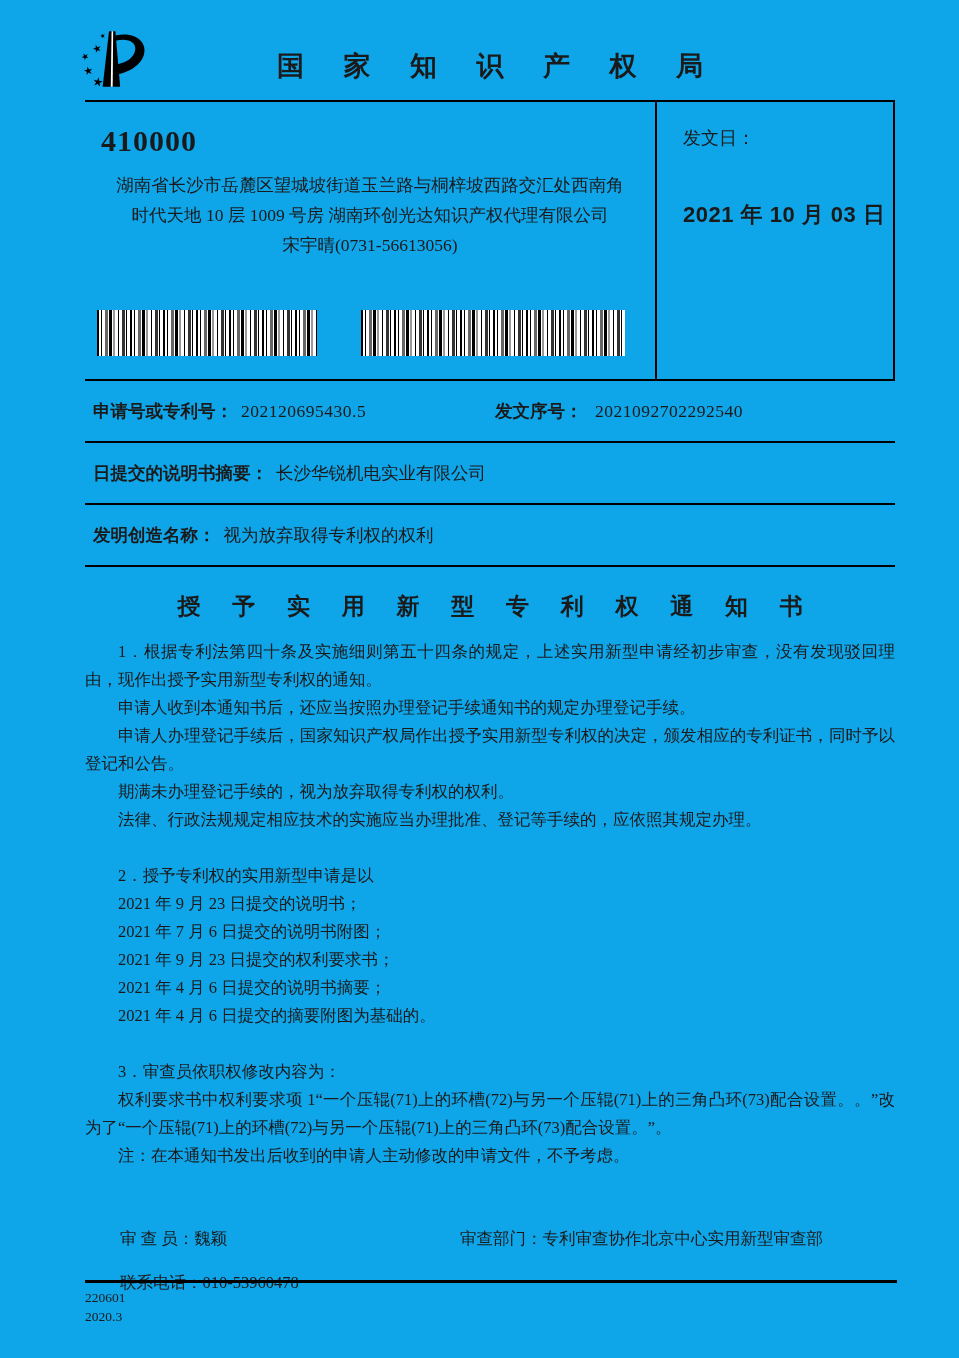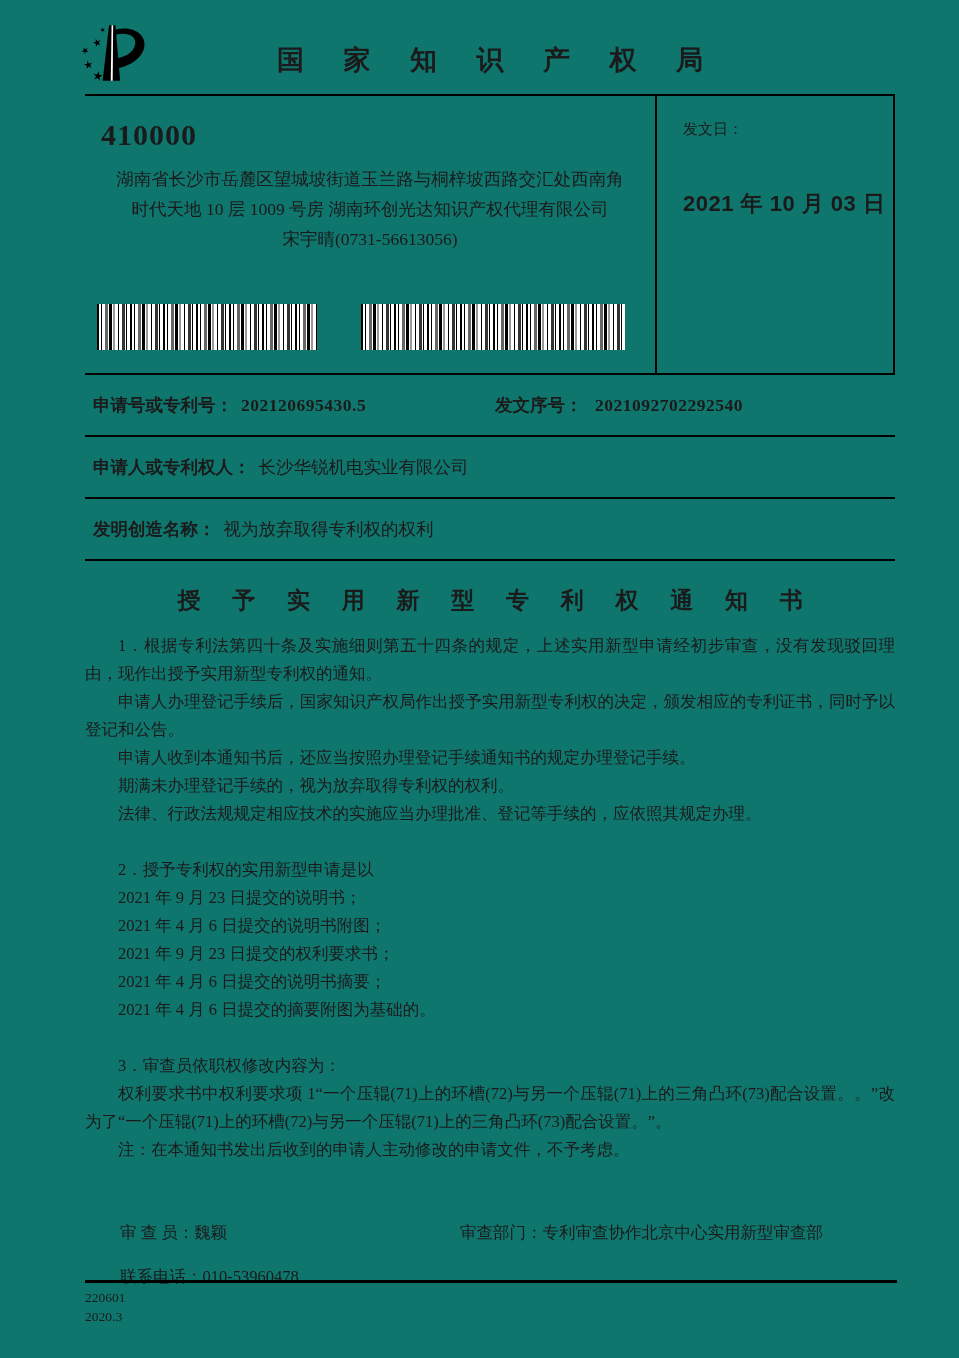--- a/index.html
+++ b/index.html
@@ -6,22 +6,22 @@
   html, body { background: #ffffff; }
   body {
     font-family: "Liberation Serif", "DejaVu Serif", serif;
     color: #1a1a1a;
     width: 959px;
   }
   .page {
     position: relative;
     width: 959px;
     height: 1358px;
-    background: #0f766e;
-    padding: 4px 64px 0 85px;
+    background: #0ea5e9;
+    padding: 10px 64px 0 85px;
     overflow: hidden;
   }
 
   
   .header {
     position: relative;
     height: 92px;
     border-bottom: 2px solid #000;
   }
   .logo {
@@ -81,21 +81,21 @@
   }
   .barcode-left  { width: 220px; }
   .barcode-right { width: 264px; margin-left: 44px; }
 
   .date-box {
     width: 240px;
     border-left: 2px solid #000;
     border-right: 2px solid #000;
     padding: 24px 0 0 26px;
   }
-  .date-label { font-size: 15px; }
+  .date-label { font-size: 18px; }
   .date-value {
     margin-top: 50px;
     font-family: "Liberation Sans", "DejaVu Sans", sans-serif;
     font-weight: 600;
     font-size: 22px;
     white-space: nowrap;
     letter-spacing: 0.5px;
   }
 
   
@@ -103,21 +103,21 @@
     display: flex;
     align-items: center;
     height: 62px;
     border-bottom: 2px solid #000;
     font-size: 17.5px;
     padding-left: 8px;
   }
   .field-cell-left { width: 402px; display: flex; align-items: center; }
   .flabel { font-weight: bold; white-space: nowrap; }
   .fvalue { margin-left: 8px; white-space: nowrap; }
-  .fvalue.num { font-weight: bold; letter-spacing: 0.5px; }
+  .fvalue.num { font-weight: normal; letter-spacing: 0.5px; }
 
   
   .notice-title {
     margin-top: 24px;
     text-align: center;
     font-weight: bold;
     font-size: 23px;
     letter-spacing: 13px;
     text-indent: 13px;
     white-space: nowrap;
@@ -208,39 +208,39 @@
     <div class="field-cell-left">
       <span class="flabel">申请号或专利号：</span>
       <span class="fvalue num">202120695430.5</span>
     </div>
     <div class="field-cell-right">
       <span class="flabel">发文序号：</span>
       <span class="fvalue num">2021092702292540</span>
     </div>
   </div>
   <div class="field-row">
-    <span class="flabel">申请人或专利权人：</span>
+    <span class="flabel">日提交的说明书摘要：</span>
     <span class="fvalue">长沙华锐机电实业有限公司</span>
   </div>
   <div class="field-row">
     <span class="flabel">发明创造名称：</span>
     <span class="fvalue">视为放弃取得专利权的权利</span>
   </div>
 
   <div class="notice-title">授 予 实 用 新 型 专 利 权 通 知 书</div>
 
   <div class="notice-body">
     <p>1．根据专利法第四十条及实施细则第五十四条的规定，上述实用新型申请经初步审查，没有发现驳回理由，现作出授予实用新型专利权的通知。</p>
+    <p>申请人收到本通知书后，还应当按照办理登记手续通知书的规定办理登记手续。</p>
     <p>申请人办理登记手续后，国家知识产权局作出授予实用新型专利权的决定，颁发相应的专利证书，同时予以登记和公告。</p>
-    <p>申请人收到本通知书后，还应当按照办理登记手续通知书的规定办理登记手续。</p>
     <p>期满未办理登记手续的，视为放弃取得专利权的权利。</p>
     <p>法律、行政法规规定相应技术的实施应当办理批准、登记等手续的，应依照其规定办理。</p>
     <p class="gap-before">2．授予专利权的实用新型申请是以</p>
     <p>2021 年 9 月 23 日提交的说明书；</p>
-    <p>2021 年 4 月 6 日提交的说明书附图；</p>
+    <p>2021 年 7 月 6 日提交的说明书附图；</p>
     <p>2021 年 9 月 23 日提交的权利要求书；</p>
     <p>2021 年 4 月 6 日提交的说明书摘要；</p>
     <p>2021 年 4 月 6 日提交的摘要附图为基础的。</p>
     <p class="gap-before">3．审查员依职权修改内容为：</p>
     <p>权利要求书中权利要求项 1“一个压辊(71)上的环槽(72)与另一个压辊(71)上的三角凸环(73)配合设置。。”改为了“一个压辊(71)上的环槽(72)与另一个压辊(71)上的三角凸环(73)配合设置。”。</p>
     <p>注：在本通知书发出后收到的申请人主动修改的申请文件，不予考虑。</p>
   </div>
 
   <div class="signature-row">
     <div class="sig-left">

